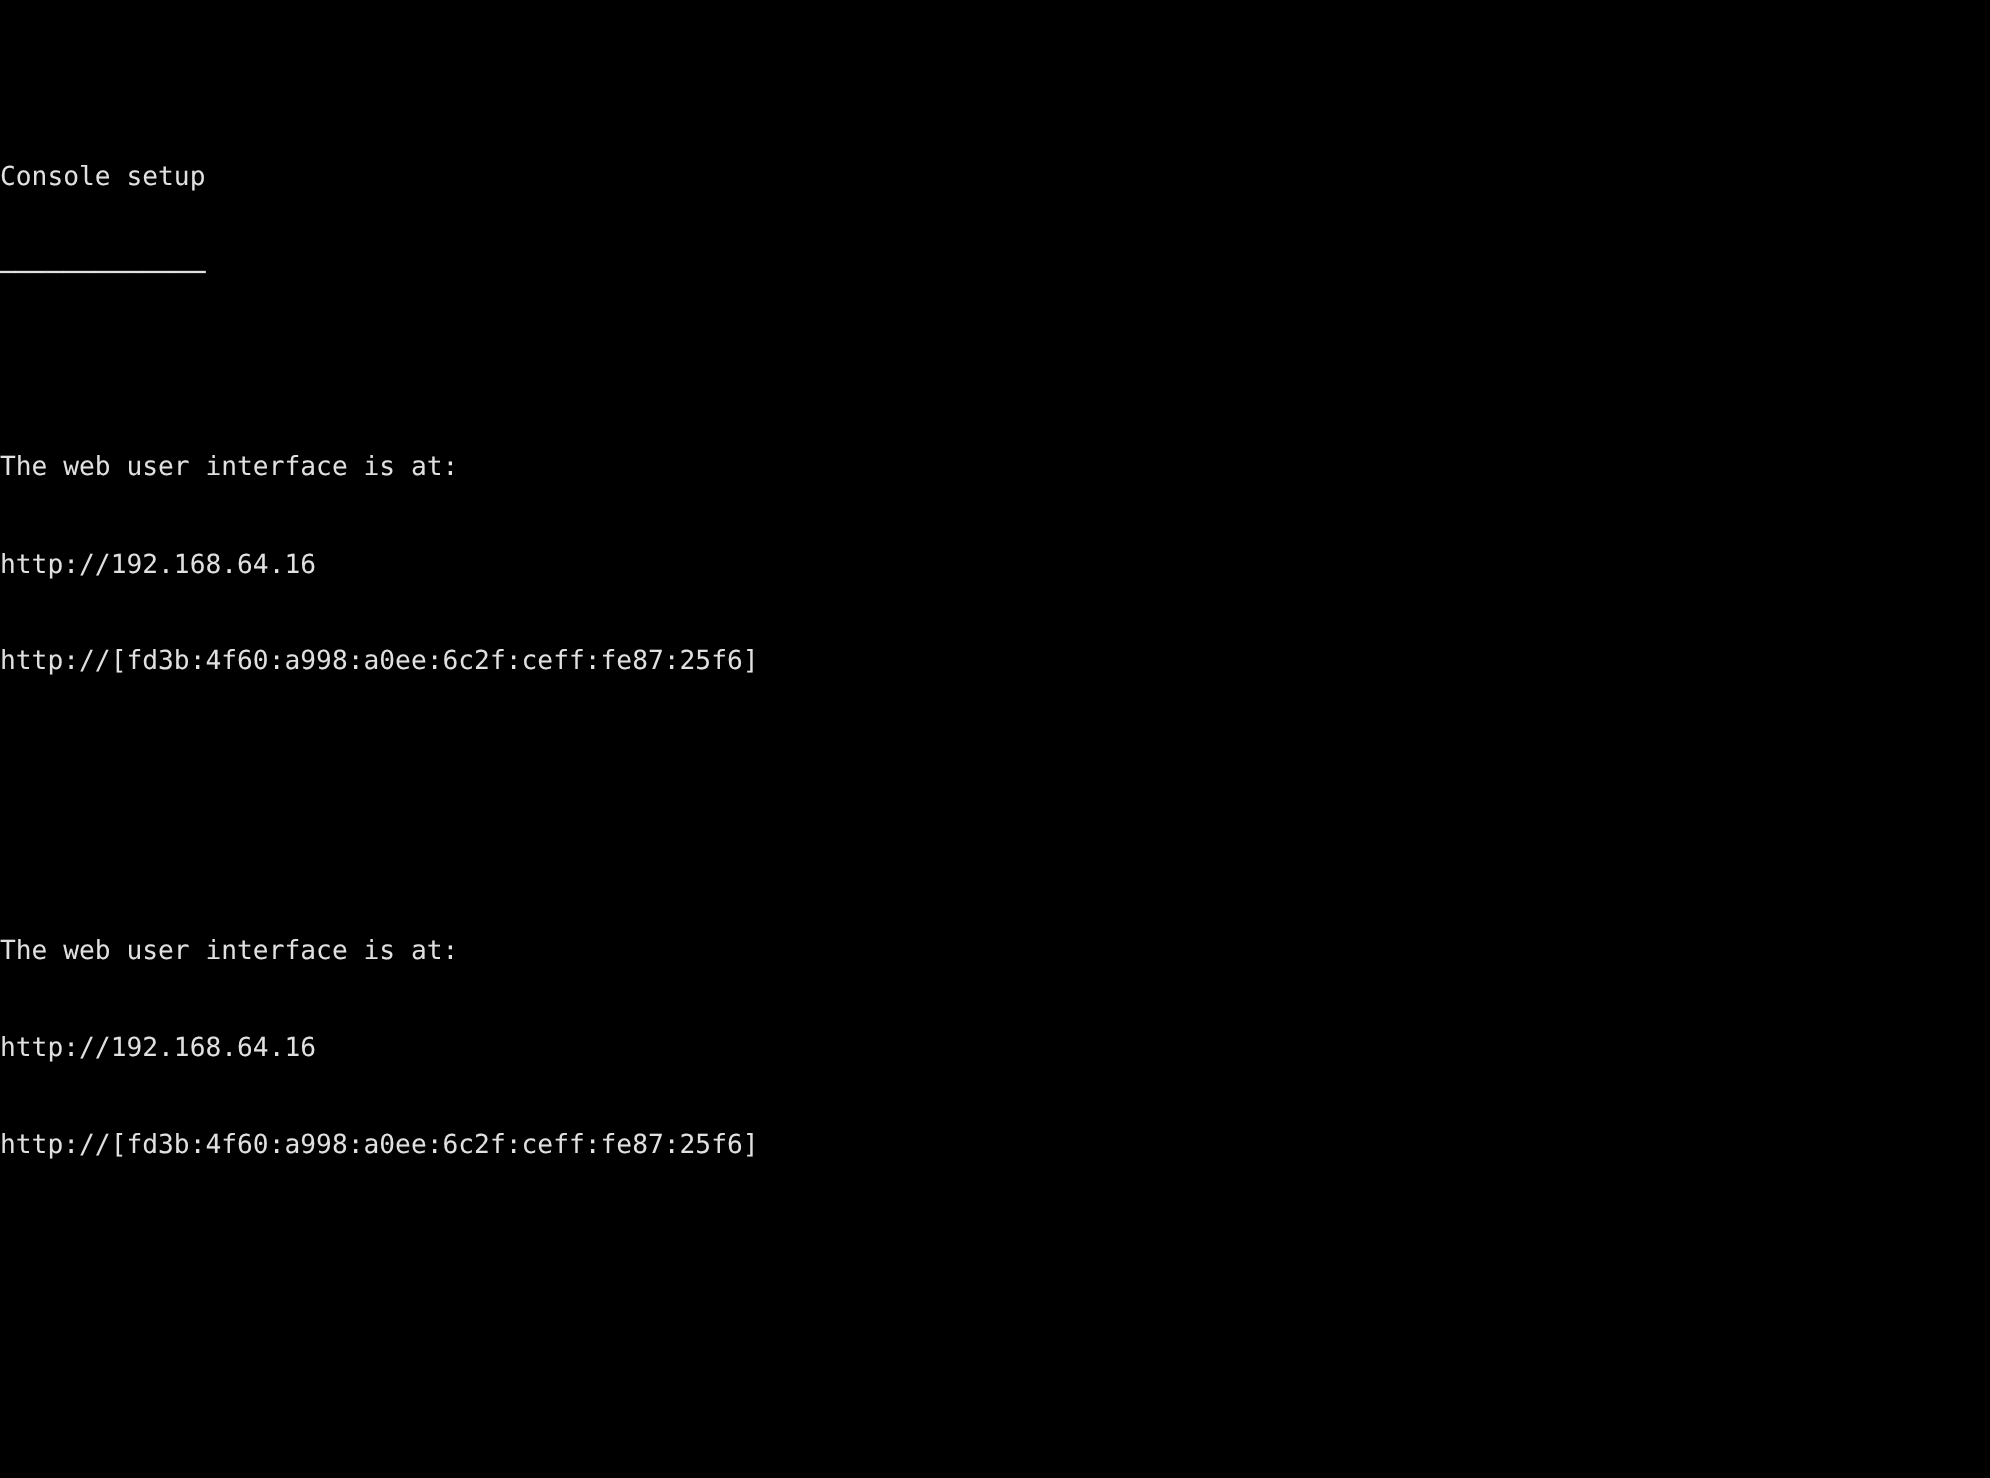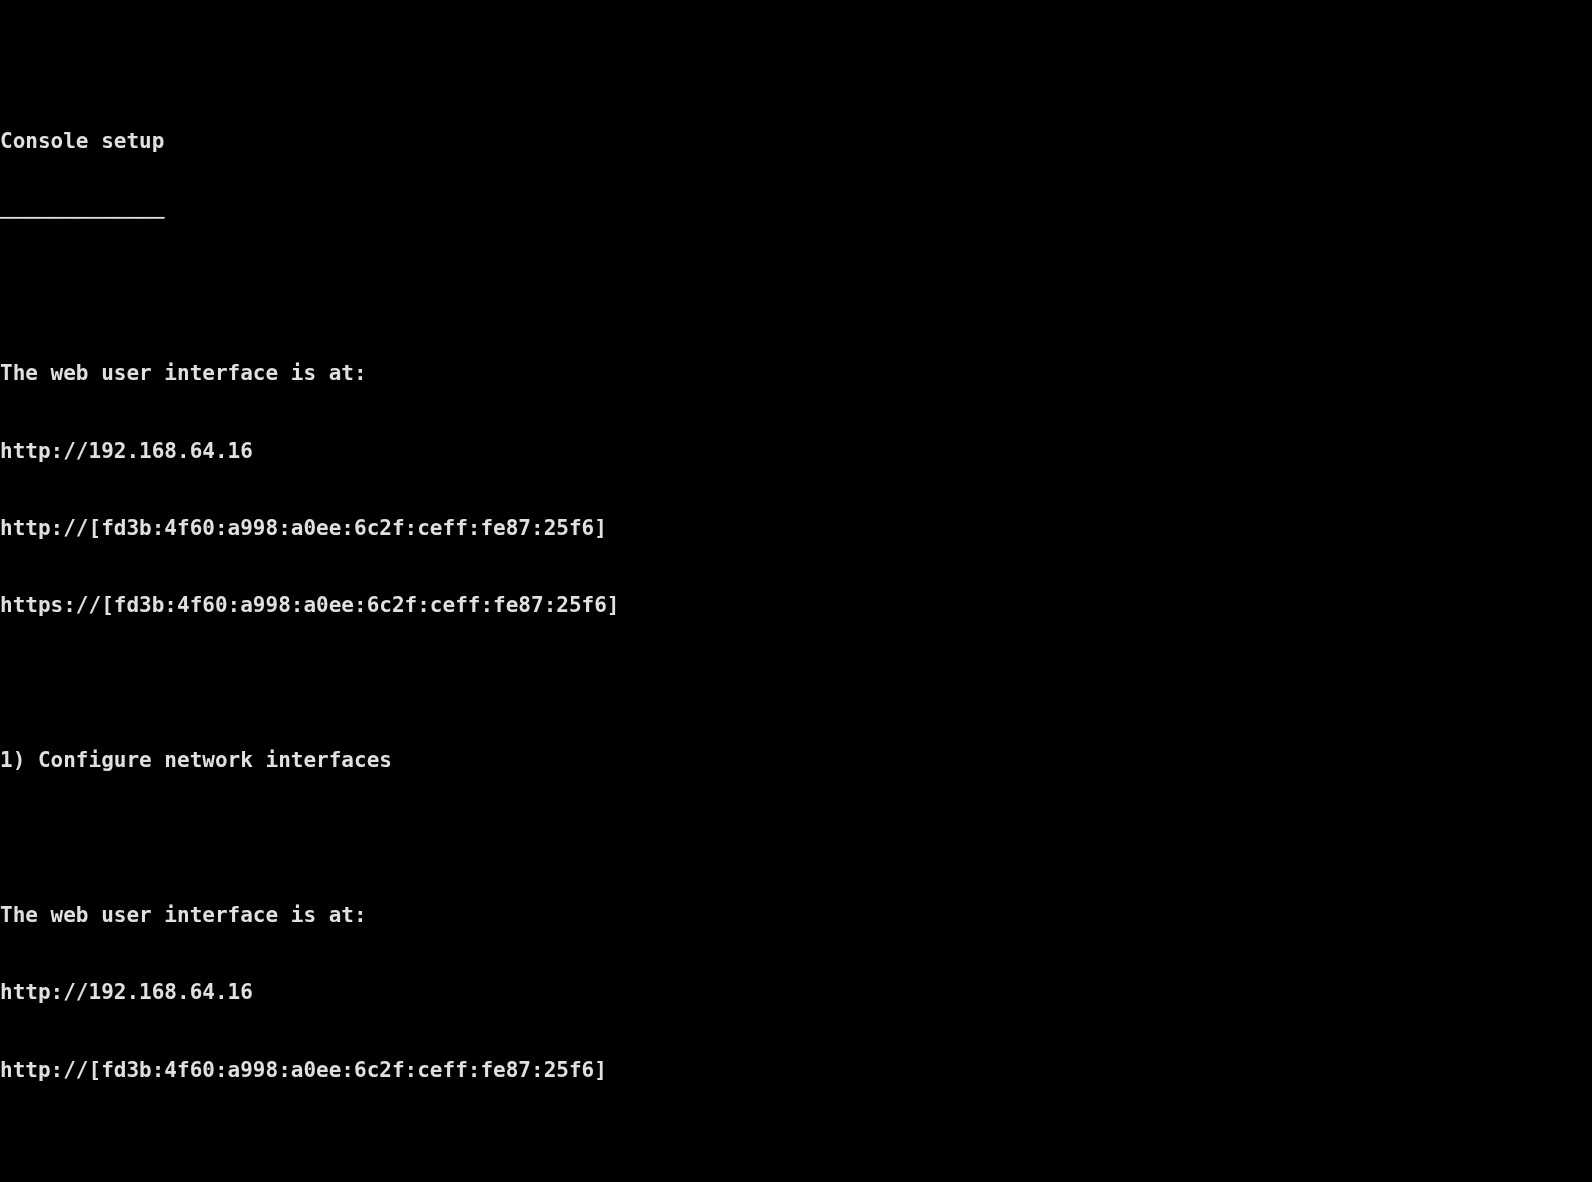--- a/index.html
+++ b/index.html
@@ -17,37 +17,34 @@
       line-height: 25.8px;
       overflow: hidden;
     }
     .terminal {
       padding: 0;
       white-space: pre;
     }
     .line {
       display: block;
       min-height: 25.8px;
-      font-weight: bold;
     }
   </style>
 </head>
 <body>
 
 <div class="terminal">
   <span class="line"></span>
   <span class="line">Console setup</span>
   <span class="line">─────────────</span>
   <span class="line"></span>
   <span class="line">The web user interface is at:</span>
   <span class="line">http://192.168.64.16</span>
   <span class="line">http://[fd3b:4f60:a998:a0ee:6c2f:ceff:fe87:25f6]</span>
-  <span class="line">https://[fd3b:4f60:a998:a0ee:6c2f:ceff:fe87:25f6]</span>
   <span class="line"></span>
-  <span class="line">1) Configure network interfaces</span>
   <span class="line"></span>
   <span class="line">The web user interface is at:</span>
   <span class="line">http://192.168.64.16</span>
   <span class="line">http://[fd3b:4f60:a998:a0ee:6c2f:ceff:fe87:25f6]</span>
   
   
   
   
   
   

